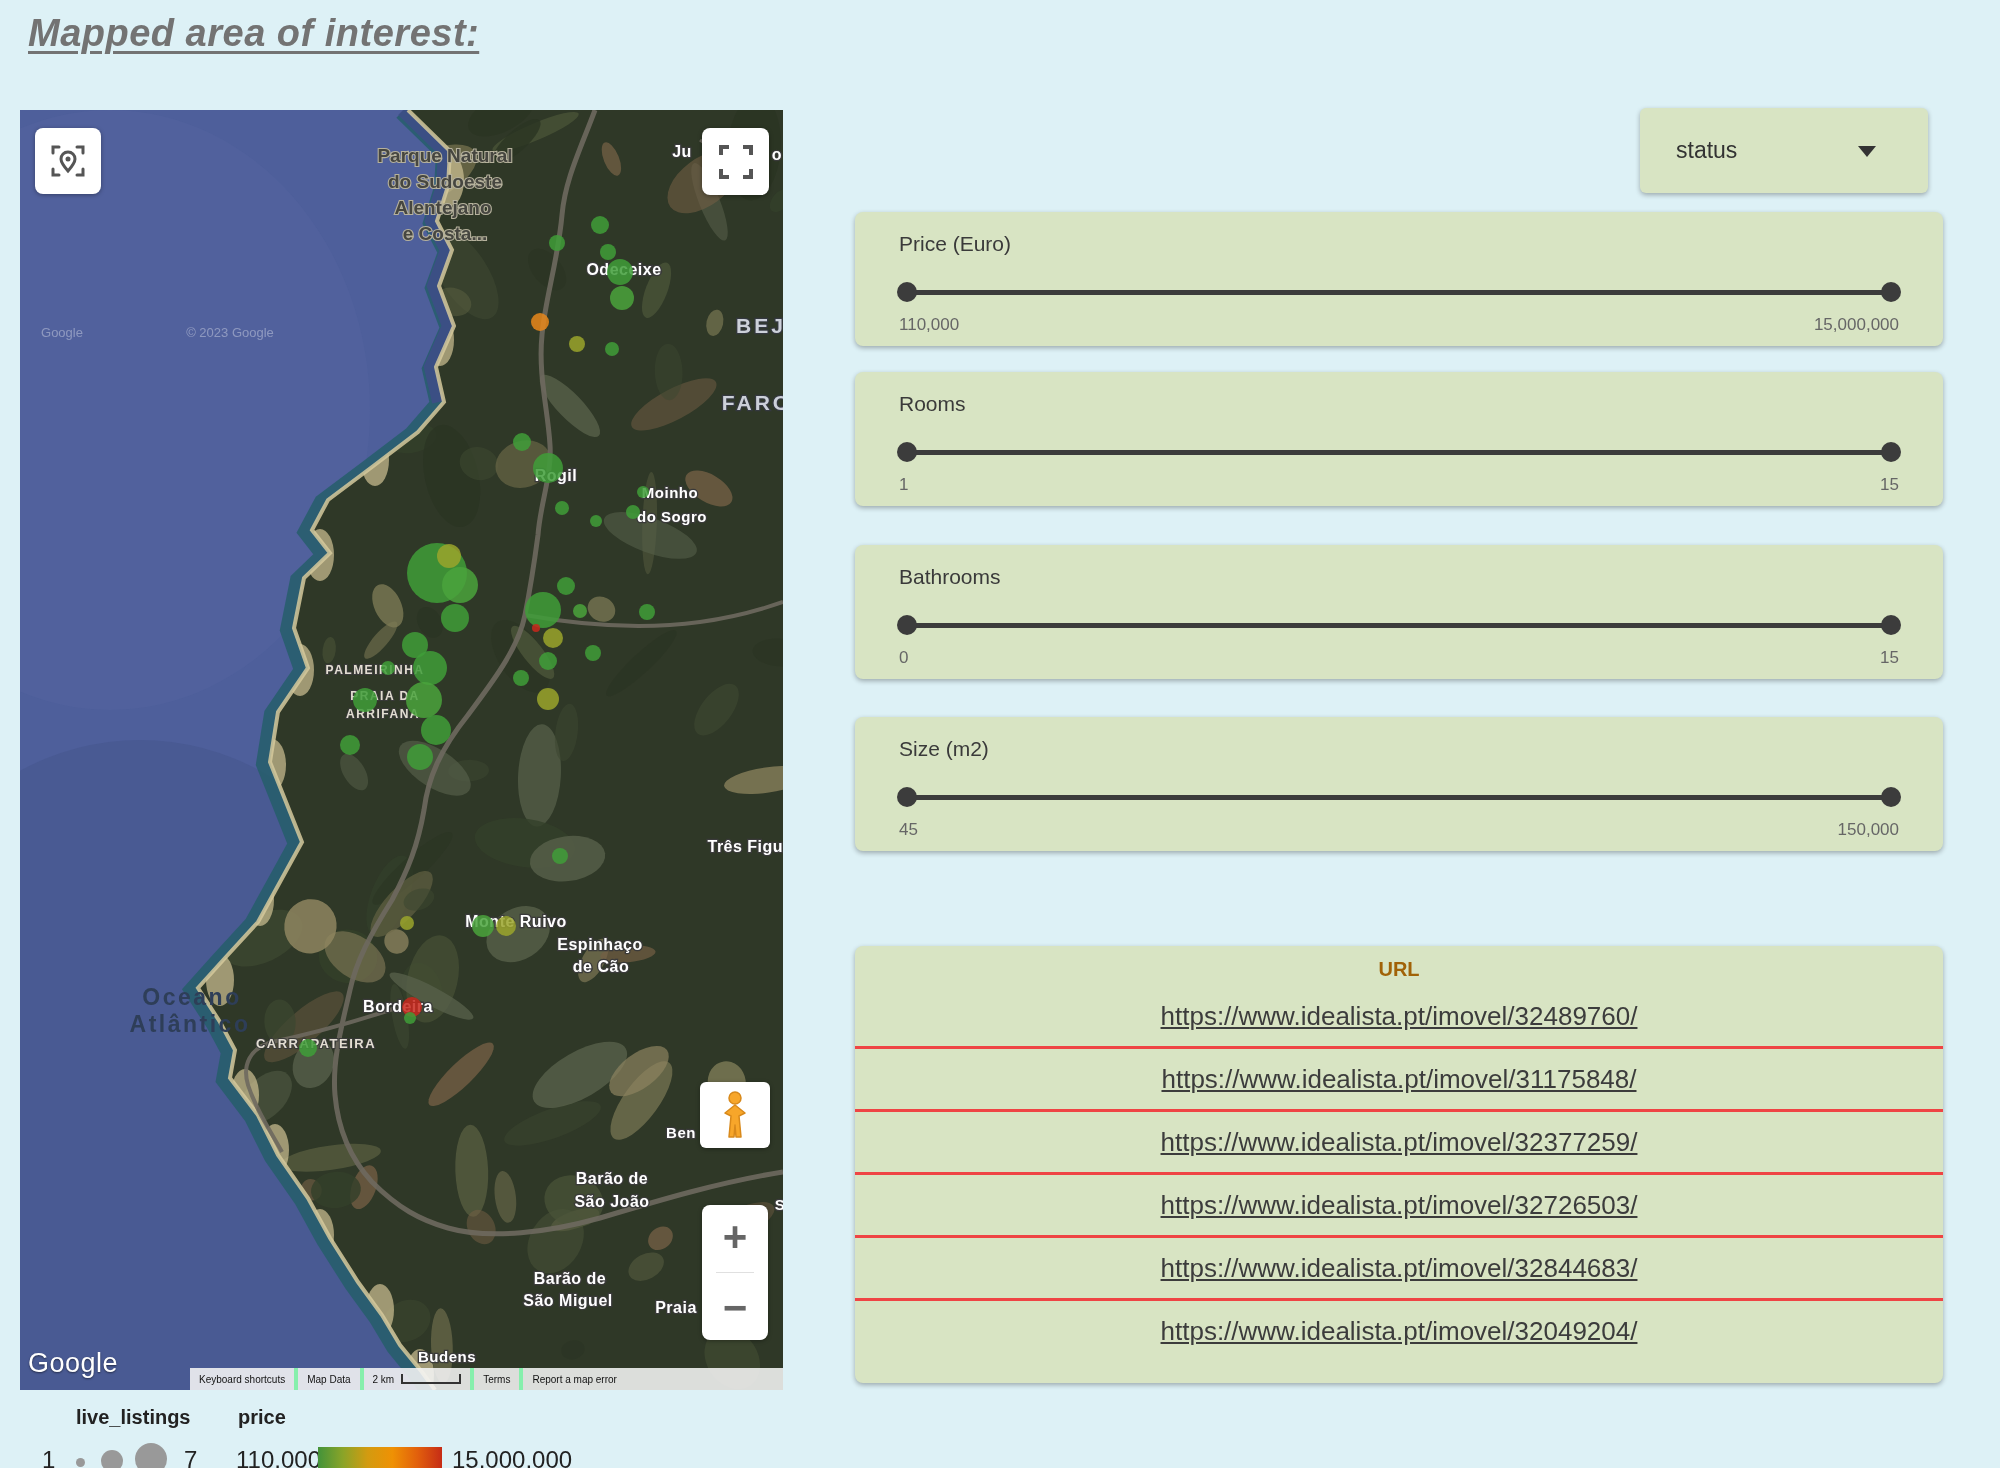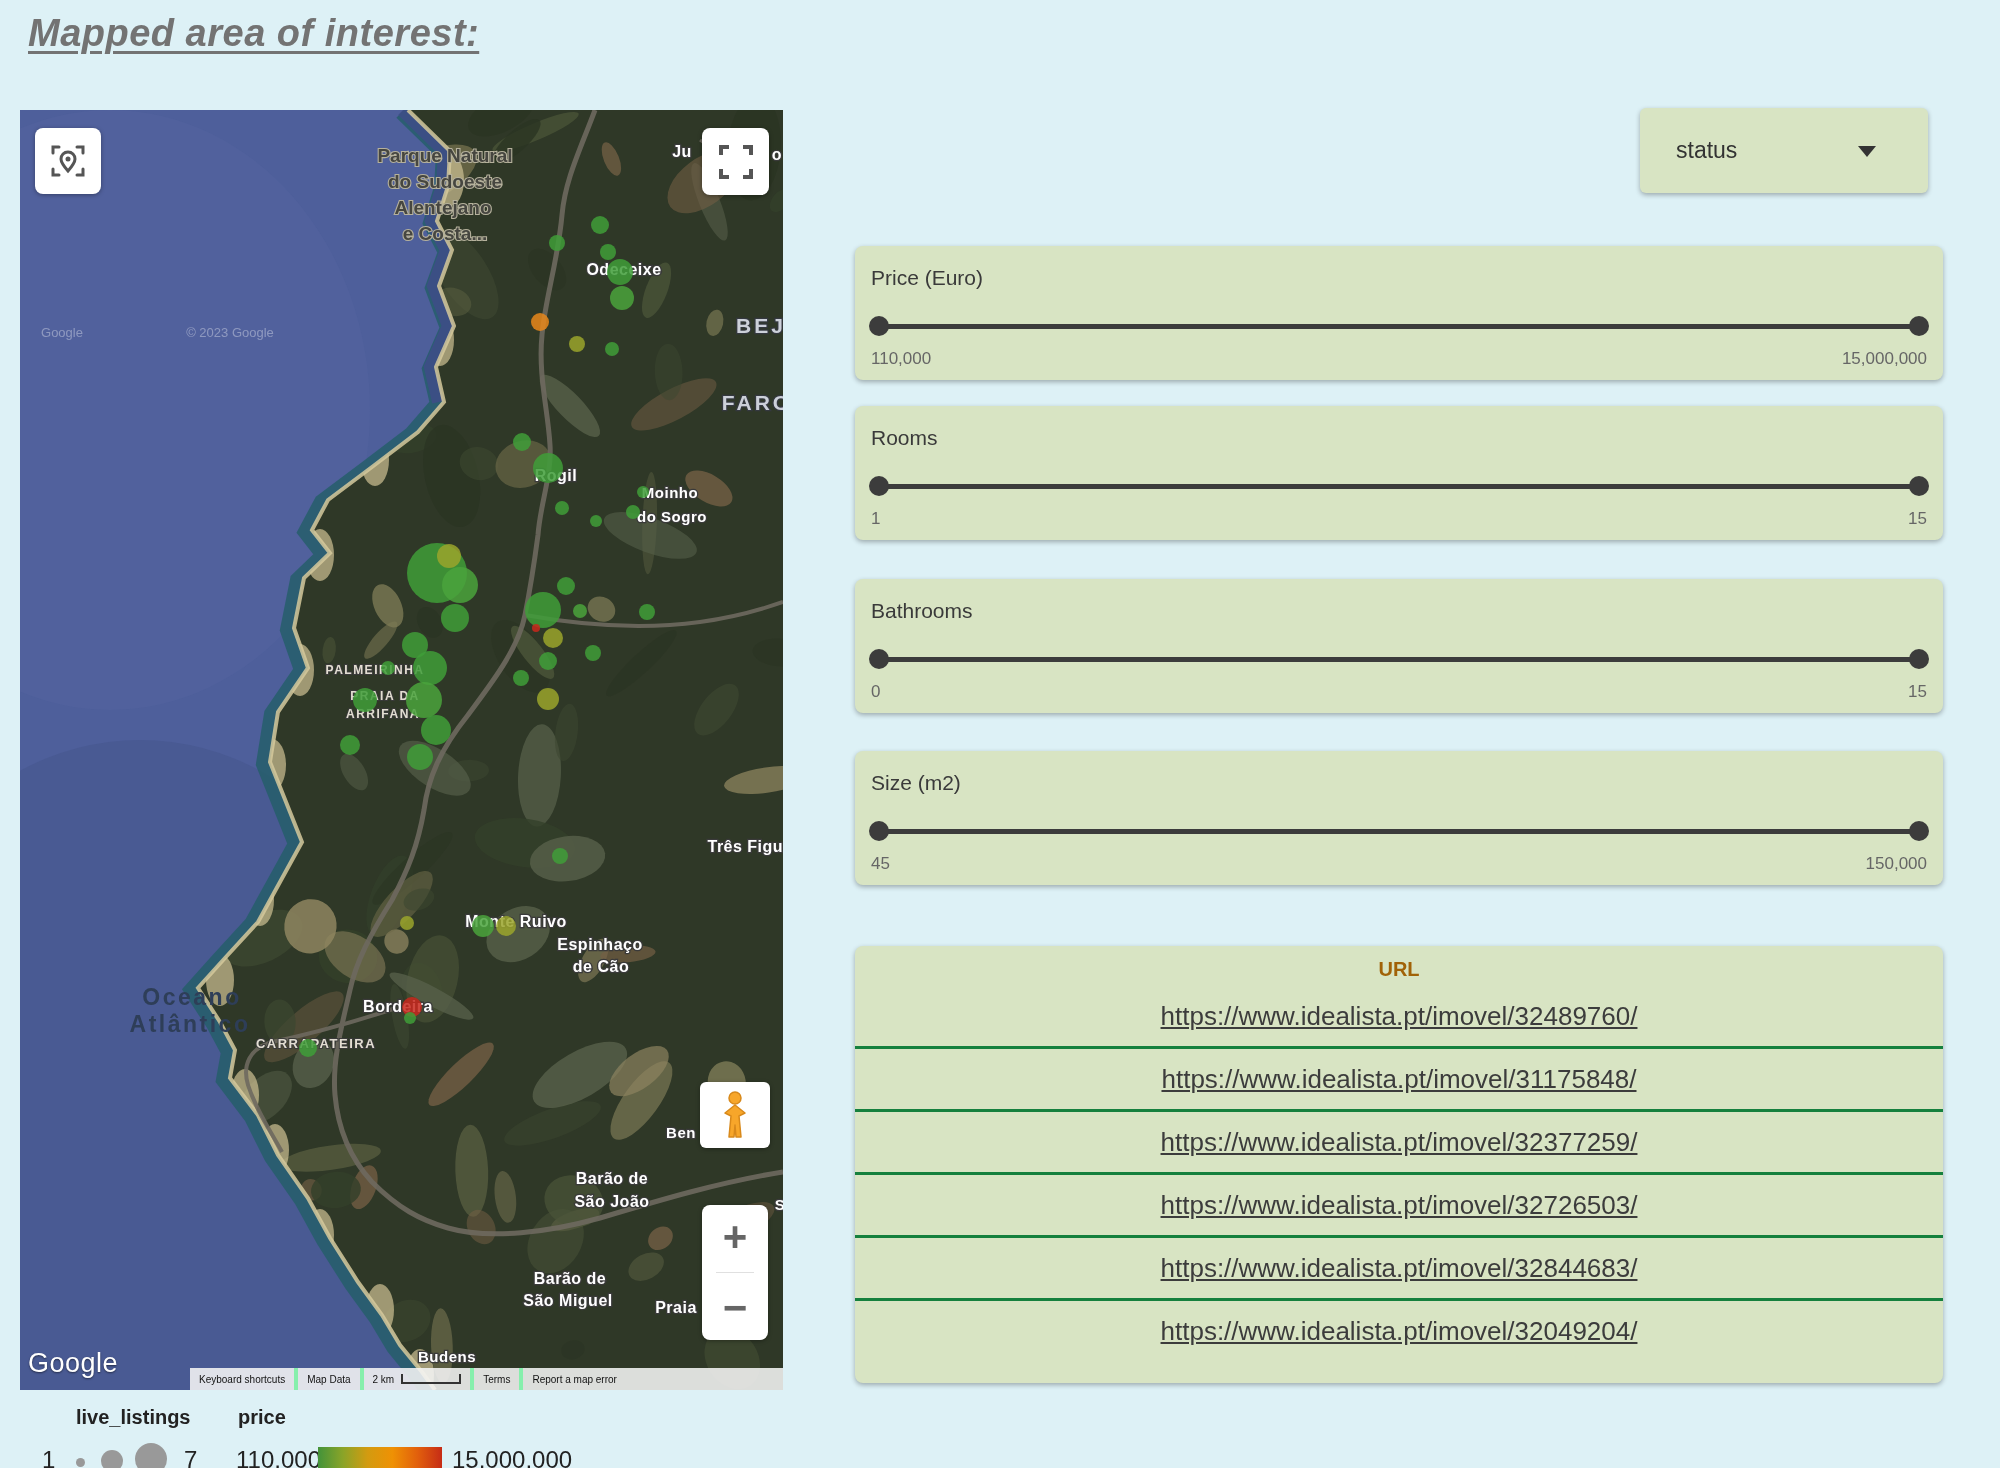--- a/index.html
+++ b/index.html
@@ -44,37 +44,37 @@
     position:absolute;left:855px;width:1088px;background:#d8e4c3;border-radius:8px;
     box-shadow:0 2px 5px rgba(0,0,0,.3);box-sizing:border-box;
   }
   #status-dd{
     position:absolute;left:1640px;top:108px;width:288px;height:85px;background:#d8e4c3;
     border-radius:6px;box-shadow:0 2px 5px rgba(0,0,0,.3);display:flex;align-items:center;cursor:pointer;
   }
   #status-dd .dd-label{margin-left:36px;font-size:23px;color:#333;}
   .dd-arrow{position:absolute;right:52px;top:38px;width:0;height:0;
     border-left:9px solid transparent;border-right:9px solid transparent;border-top:11px solid #333;}
-  .slider-panel{height:134px;padding:20px 16px 0;margin-top:34px;}
+  .slider-panel{height:134px;padding:20px 44px 0;}
   .slider-label{font-size:21px;color:#3a3a3a;}
   .slider-row{position:relative;height:20px;margin-top:26px;}
   .slider-track{position:absolute;left:2px;right:2px;top:8px;height:5px;background:#3c3c3c;border-radius:3px;}
   .slider-handle{position:absolute;top:0;width:20px;height:20px;border-radius:50%;background:#3c3c3c;cursor:pointer;}
   .h-left{left:-2px;}.h-right{right:-2px;}
   .slider-minmax{display:flex;justify-content:space-between;margin-top:13px;font-size:17px;color:#666;}
   #panel-price{top:212px;}
   #panel-rooms{top:372px;}
   #panel-bathrooms{top:545px;}
   #panel-size{top:717px;}
   
   #url-table{top:946px;height:437px;overflow:hidden;}
   #url-header{height:40px;display:flex;align-items:center;justify-content:center;
     font-size:20px;font-weight:700;color:#a16207;padding-top:6px;box-sizing:border-box;}
   .url-row{height:60px;display:flex;align-items:center;justify-content:center;}
-  .url-row + .url-row{border-top:3px solid #15803d;}
+  .url-row + .url-row{border-top:3px solid #ef4444;}
   .url-row a{color:#3c3c3c;font-size:26px;text-decoration:underline;cursor:pointer;}
   
   .legend-title{position:absolute;font-size:20px;font-weight:700;color:#222;}
   .legend-num{position:absolute;font-size:24px;color:#222;}
   .legend-dot{position:absolute;border-radius:50%;background:#999;}
   #grad-bar{position:absolute;left:318px;top:1447px;width:124px;height:40px;}
   
   text{font-family:"Liberation Sans",sans-serif;text-anchor:middle;}
   .lbl-place{fill:#fff;stroke:#3a3a3a;stroke-width:2.6px;paint-order:stroke;font-weight:700;letter-spacing:.5px;}
   .lbl-district{fill:#ccd0d9;stroke:#34383f;stroke-width:2.6px;paint-order:stroke;font-weight:700;letter-spacing:3px;}

